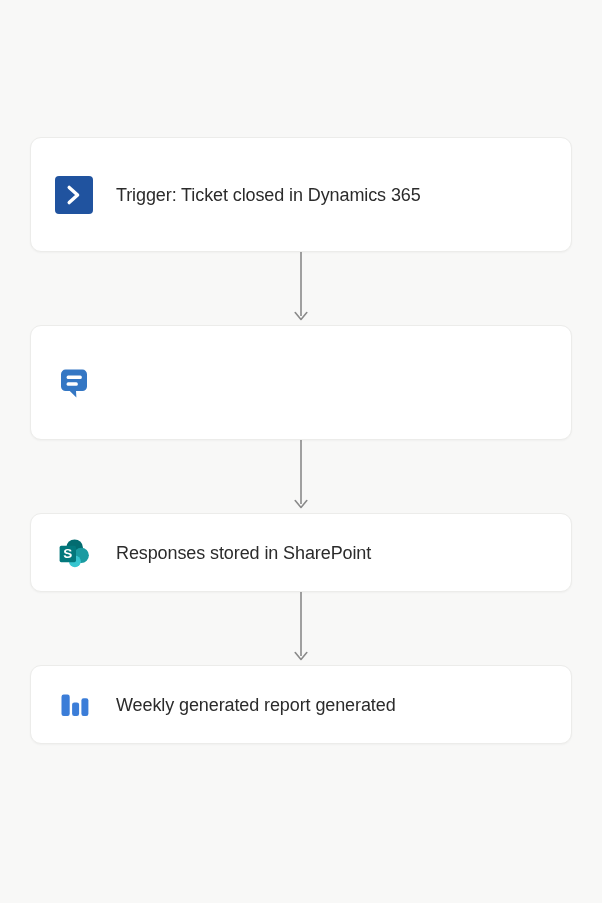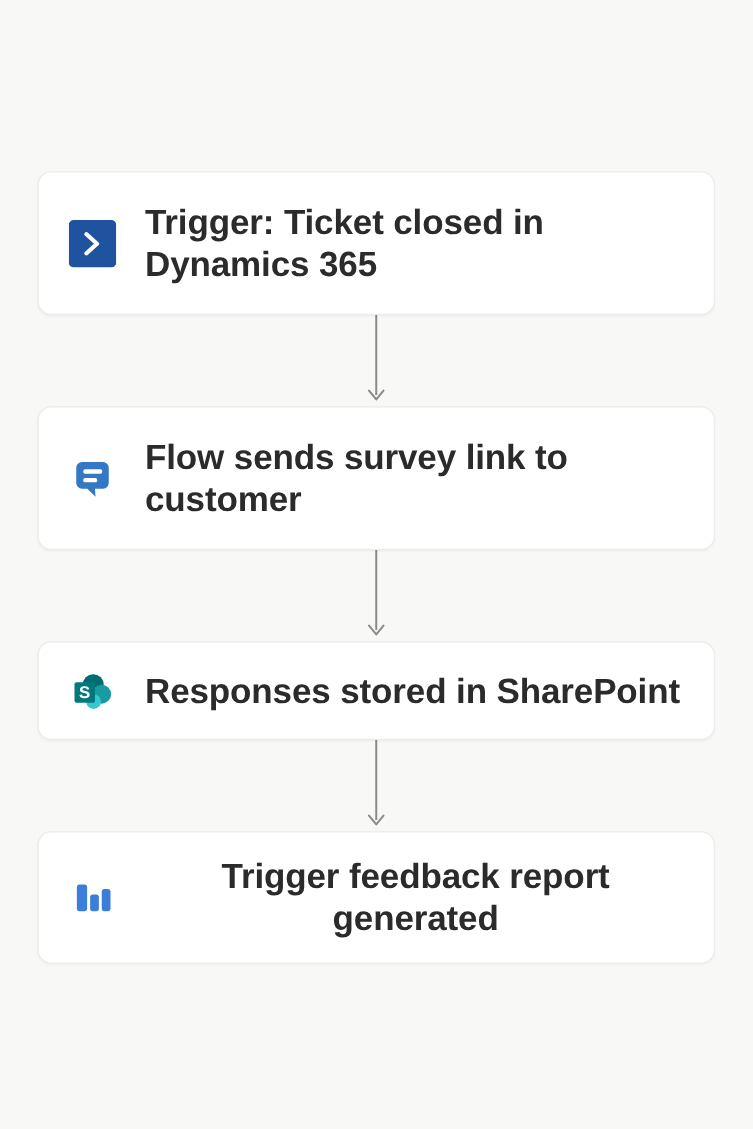--- a/index.html
+++ b/index.html
@@ -50,23 +50,23 @@
     min-width: 40px;
     height: 40px;
     margin-right: 22px;
     display: flex;
     align-items: center;
     justify-content: center;
   }
   .step-icon svg { display: block; }
 
   .step-label {
-    font-size: 28px;
+    font-size: 18px;
     line-height: 34px;
-    font-weight: 700;
+    font-weight: 400;
     letter-spacing: -0.1px;
     color: #2b2b2b;
     max-width: 400px;
   }
   .step-card.wide-label .step-label { max-width: 460px; text-align: center; }
 
   
   .connector {
     width: 542px;
     height: 73px;
@@ -103,21 +103,20 @@
     <div class="step-card tall">
       <span class="step-icon">
         <svg width="38" height="38" viewBox="0 0 38 38" aria-hidden="true">
           <path d="M6 10.2 a4.6 4.6 0 0 1 4.6 -4.6 h16.8 a4.6 4.6 0 0 1 4.6 4.6
                    v12.2 a4.6 4.6 0 0 1 -4.6 4.6 h-6.4 l0.4 6.4 l-6.6 -6.4 h-4.2
                    a4.6 4.6 0 0 1 -4.6 -4.6 z" fill="#3477c4"></path>
           <rect x="11.6" y="11.4" width="15.2" height="3.5" rx="1.5" fill="#ffffff"></rect>
           <rect x="11.6" y="18.3" width="11.2" height="3.5" rx="1.5" fill="#ffffff"></rect>
         </svg>
       </span>
-      <span class="step-label">Flow sends survey link to customer</span>
     </div>
 
     <div class="connector">
       <svg width="20" height="73" viewBox="0 0 20 73" aria-hidden="true">
         <line x1="10" y1="0" x2="10" y2="64" stroke="#8a8a8a" stroke-width="1.6"></line>
         <path d="M4.2 60.5 L10 67.5 L15.8 60.5" fill="none" stroke="#8a8a8a" stroke-width="1.6" stroke-linecap="round" stroke-linejoin="round"></path>
       </svg>
     </div>
 
     <div class="step-card wide-label">
@@ -141,17 +140,17 @@
     </div>
 
     <div class="step-card wide-label">
       <span class="step-icon">
         <svg width="38" height="38" viewBox="0 0 38 38" aria-hidden="true">
           <rect x="6.5" y="8.6" width="8.2" height="21.4" rx="2.2" fill="#3b7dd8"></rect>
           <rect x="17.1" y="16.6" width="7.0" height="13.4" rx="2.2" fill="#3b7dd8"></rect>
           <rect x="26.4" y="12.2" width="7.0" height="17.8" rx="2.2" fill="#3b7dd8"></rect>
         </svg>
       </span>
-      <span class="step-label">Trigger feedback report generated</span>
+      <span class="step-label">Weekly generated report generated</span>
     </div>
 
   </div>
 </div>
 
 </body></html>

